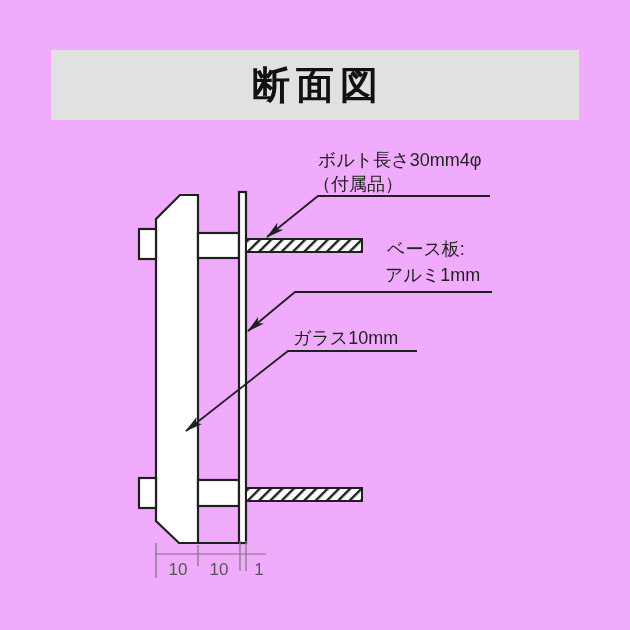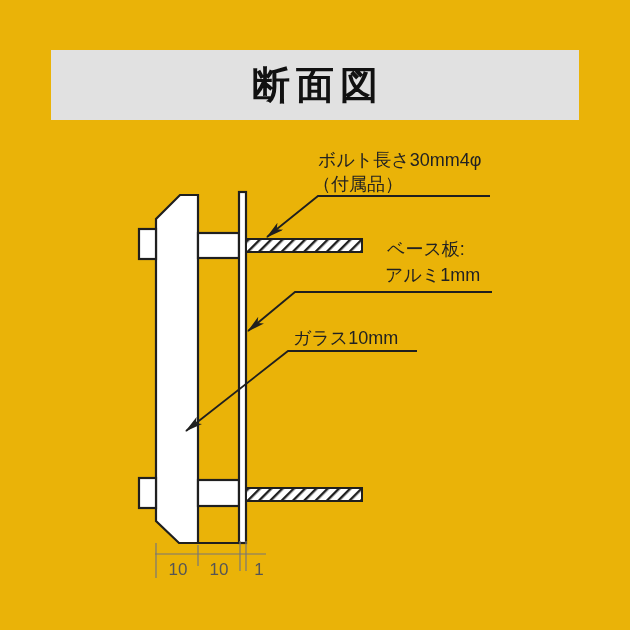--- a/index.html
+++ b/index.html
@@ -1,19 +1,19 @@
 <!DOCTYPE html>
 <html><head>
 <meta charset="utf-8">
 <style>
   html,body{margin:0;padding:0;background:#ffffff;}
   .stage{
     position:relative;
     width:630px;height:630px;
-    background:#eab308;
+    background:#f0abfc;
     font-family:"Liberation Sans", sans-serif;
     overflow:hidden;
   }
   .title-bar{
     position:absolute;
     left:51px;top:50px;width:528px;height:70px;
     background:#e1e1e1;
     display:flex;align-items:center;justify-content:center;
   }
   .title-text{

